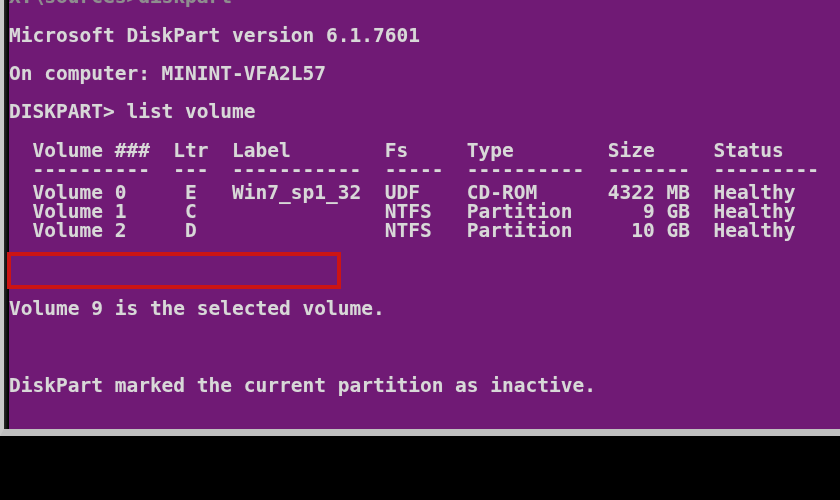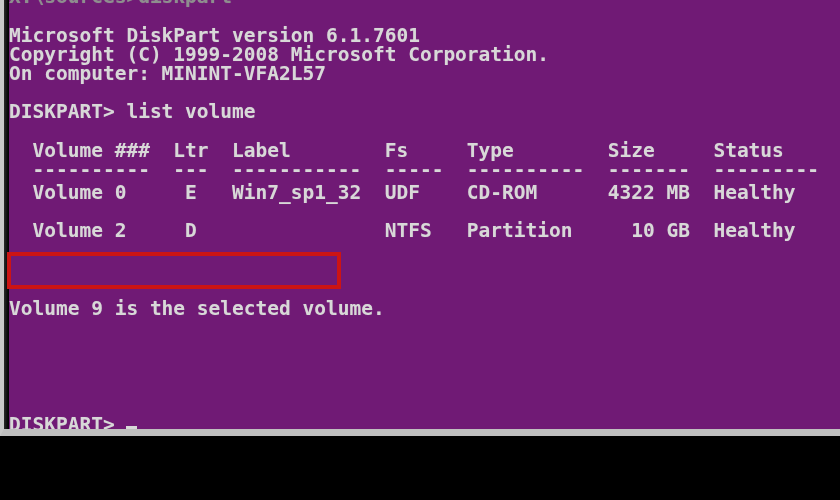--- a/index.html
+++ b/index.html
@@ -100,39 +100,39 @@
 <div id="console-window">
 
   <div id="left-shade"></div>
 
   <div id="screen">
 
     <div class="line clipped-top">X:\sources&gt;diskpart</div>
 
     <div class="line" style="top:26px">Microsoft DiskPart version 6.1.7601</div>
 
-    <div class="line" style="top:45px">Copyright (C) 1999-2008 Microsoft Corporation.</div>
 
     <div class="line" style="top:64px">On computer: MININT-VFA2L57</div>
 
     <div class="line" style="top:102px">DISKPART&gt; list volume</div>
 
     <div class="line" style="top:141px">  Volume ###  Ltr  Label        Fs     Type        Size     Status</div>
 
     <div class="line" style="top:160px">  ----------  ---  -----------  -----  ----------  -------  ---------</div>
 
     <div class="line" style="top:183px">  Volume 0     E   Win7_sp1_32  UDF    CD-ROM      4322 MB  Healthy</div>
 
+    <div class="line" style="top:202px">  Volume 1     C                NTFS   Partition      9 GB  Healthy</div>
 
     <div class="line" style="top:221px">  Volume 2     D                NTFS   Partition     10 GB  Healthy</div>
 
 
     <div class="line" style="top:299px">Volume 9 is the selected volume.</div>
 
 
+    <div class="line" style="top:376px">DiskPart marked the current partition as inactive.</div>
 
-    <div class="line" style="top:415px"><span>DISKPART&gt; </span><span class="cursor-block"></span></div>
 
   </div>
 
   <div id="highlight-box"></div>
 
 </div>
 
 </body></html>

